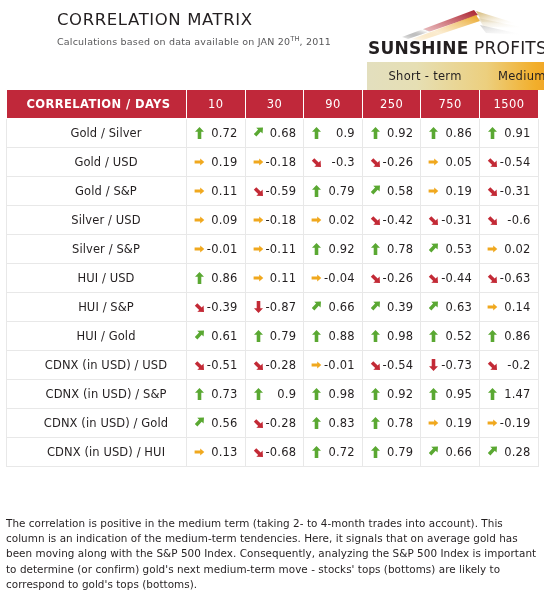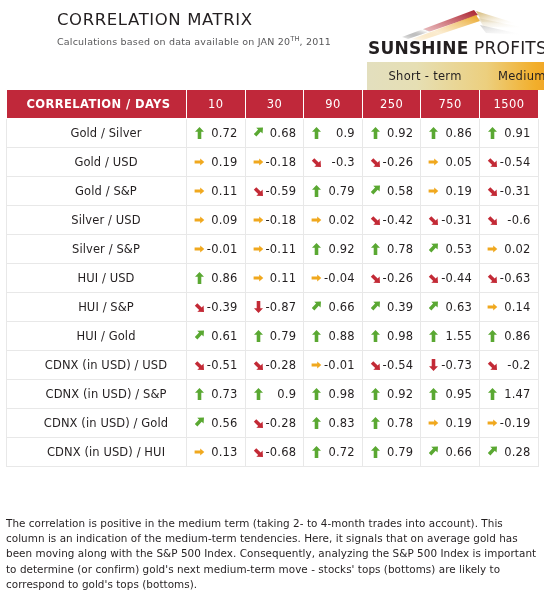--- a/index.html
+++ b/index.html
@@ -535,21 +535,21 @@
               </span><span class="num">0.88</span></td>
             <td class="val"><span class="arrow">
                 <svg width="11" height="13" viewBox="0 0 11 13">
                   <path d="M5.5 0.5 L10 5.2 L7.3 5.2 L7.3 12.5 L3.7 12.5 L3.7 5.2 L1 5.2 Z" fill="#5aa832"></path>
                 </svg>
               </span><span class="num">0.98</span></td>
             <td class="val"><span class="arrow">
                 <svg width="11" height="13" viewBox="0 0 11 13">
                   <path d="M5.5 0.5 L10 5.2 L7.3 5.2 L7.3 12.5 L3.7 12.5 L3.7 5.2 L1 5.2 Z" fill="#5aa832"></path>
                 </svg>
-              </span><span class="num">1.55</span></td>
+              </span><span class="num">0.52</span></td>
             <td class="val"><span class="arrow">
                 <svg width="11" height="13" viewBox="0 0 11 13">
                   <path d="M5.5 0.5 L10 5.2 L7.3 5.2 L7.3 12.5 L3.7 12.5 L3.7 5.2 L1 5.2 Z" fill="#5aa832"></path>
                 </svg>
               </span><span class="num">0.86</span></td>
           </tr>
           <tr class="data-row">
             <td class="row-label">CDNX (in USD) / USD</td>
             <td class="val"><span class="arrow">
                 <svg width="11" height="13" viewBox="0 0 11 13">

